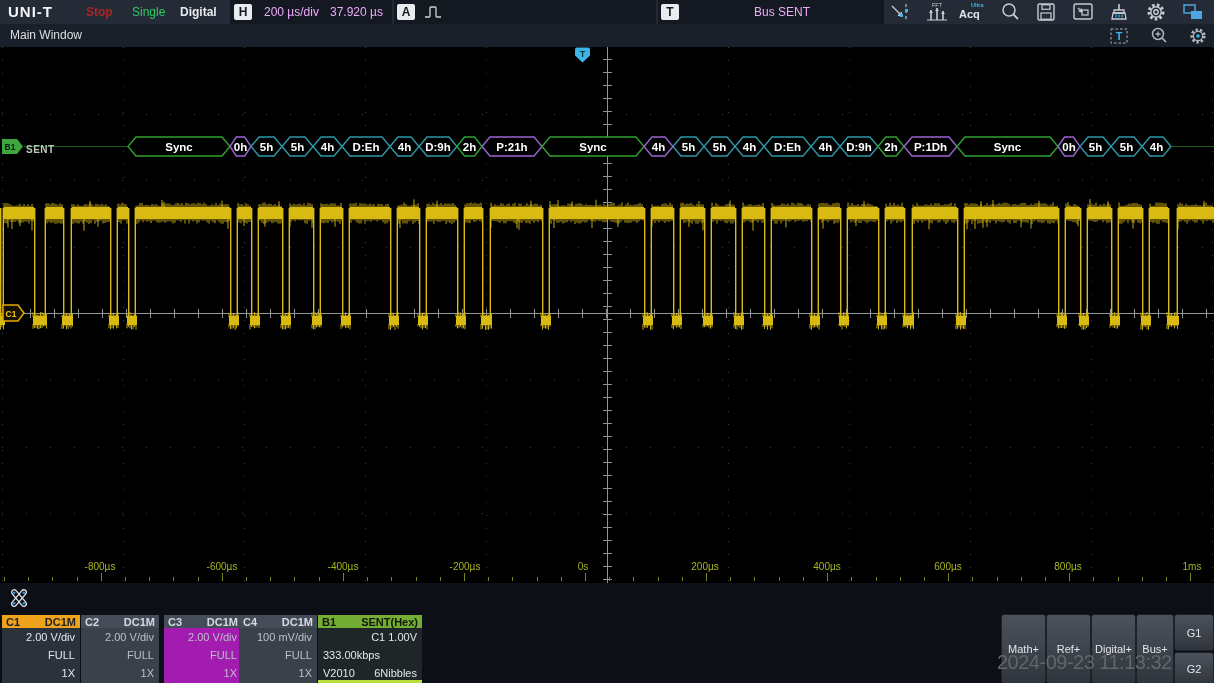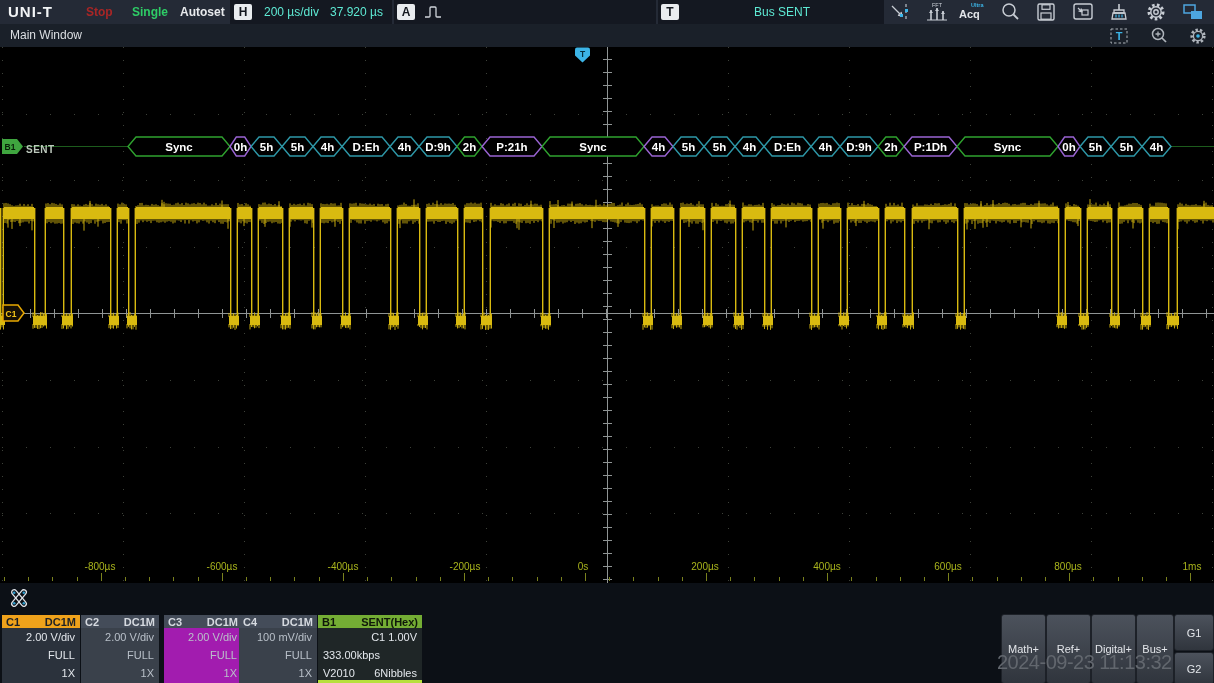--- a/index.html
+++ b/index.html
@@ -2,24 +2,24 @@
 <html><head>
 <meta charset="utf-8">
 <style>
   html,body{margin:0;padding:0;background:#000;}
   #page{position:relative;width:1214px;height:683px;background:#000;overflow:hidden;
         font-family:"Liberation Sans","DejaVu Sans",sans-serif;-webkit-font-smoothing:antialiased;}
   .abs{position:absolute;}
 
   
   #topbar{position:absolute;top:0;left:0;width:1214px;height:24px;background:#242a36;}
-  .tb-text{position:absolute;top:0;height:24px;line-height:24px;font-size:12px;color:#5eead4;white-space:nowrap;}
+  .tb-text{position:absolute;top:0;height:24px;line-height:24px;font-size:12px;color:#f0abfc;white-space:nowrap;}
   #logo{left:8px;font-size:15px;font-weight:bold;color:#f2f4f6;letter-spacing:1px;font-style:normal;}
   #run-state{left:86px;color:#a82626;font-weight:bold;}
-  #single-btn{left:132px;color:#2ecc66;font-weight:bold;}
+  #single-btn{left:132px;color:#2ecc66;font-weight:normal;}
   #autoset-btn{left:180px;color:#e8eaed;font-weight:bold;}
   .inset{position:absolute;top:0;height:24px;background:#141821;}
   #inset-h{left:230px;width:162px;}
   #inset-a{left:394px;width:262px;}
   #inset-t{left:658px;width:226px;}
   .sq-btn{position:absolute;top:4px;width:18px;height:16px;background:#e9ecef;border-radius:2px;
           color:#14181f;font-size:12px;font-weight:bold;text-align:center;line-height:16px;}
   .tb-icon{position:absolute;top:0;width:34px;height:24px;display:flex;align-items:center;justify-content:center;}
   
   #menubar{position:absolute;top:24px;left:0;width:1214px;height:23px;background:#1a2029;}
@@ -62,21 +62,21 @@
 </style>
 </head>
 <body>
 
 <div id="page">
 
   <div id="topbar">
     <div id="logo" class="tb-text">UNI-T</div>
     <div id="run-state" class="tb-text">Stop</div>
     <div id="single-btn" class="tb-text">Single</div>
-    <div id="autoset-btn" class="tb-text">Autoset</div>
+    <div id="autoset-btn" class="tb-text">Digital</div>
 
     <div id="inset-h" class="inset">
       <div class="sq-btn" style="left:4px;">H</div>
       <div class="tb-text" style="left:34px;">200 µs/div</div>
       <div class="tb-text" style="left:100px;">37.920 µs</div>
     </div>
 
     <div id="inset-a" class="inset">
       <div class="sq-btn" style="left:3px;">A</div>
       <span class="abs" style="left:30px;top:5px;">

